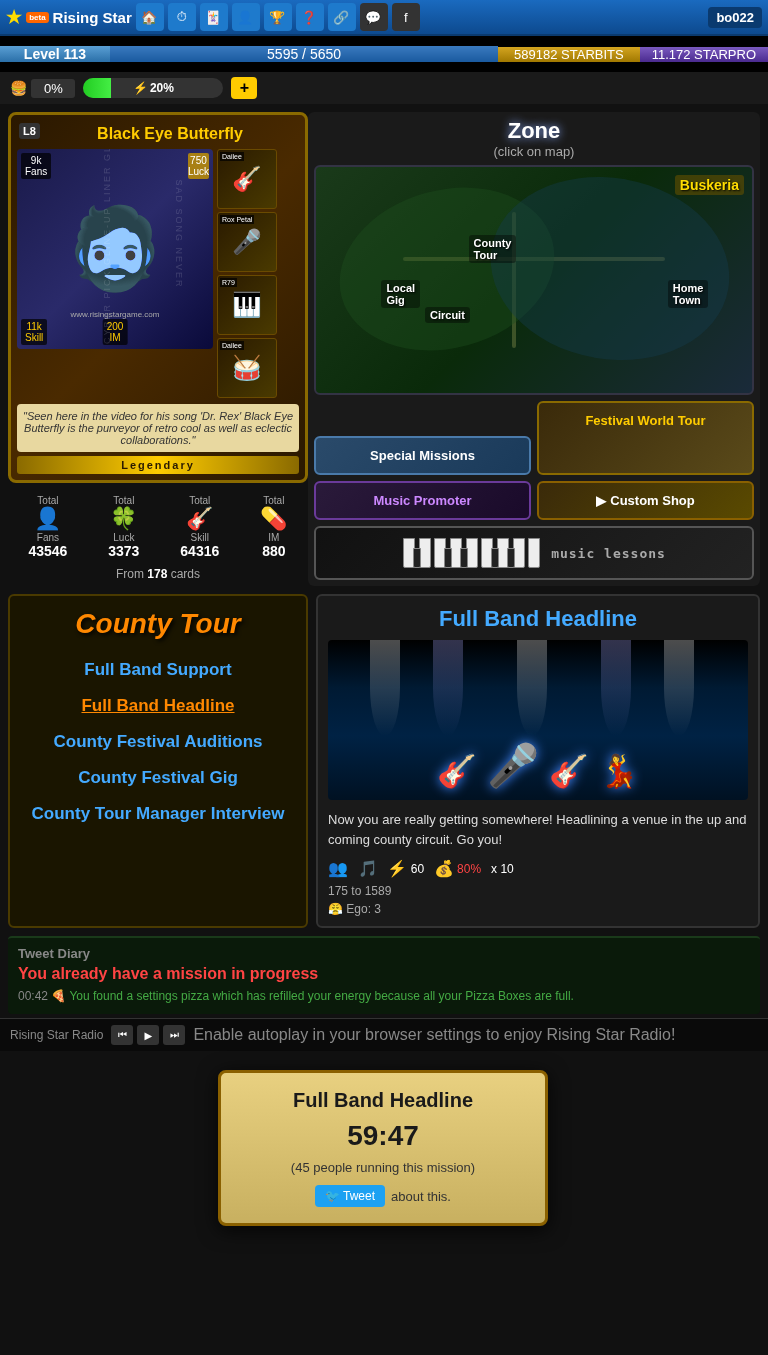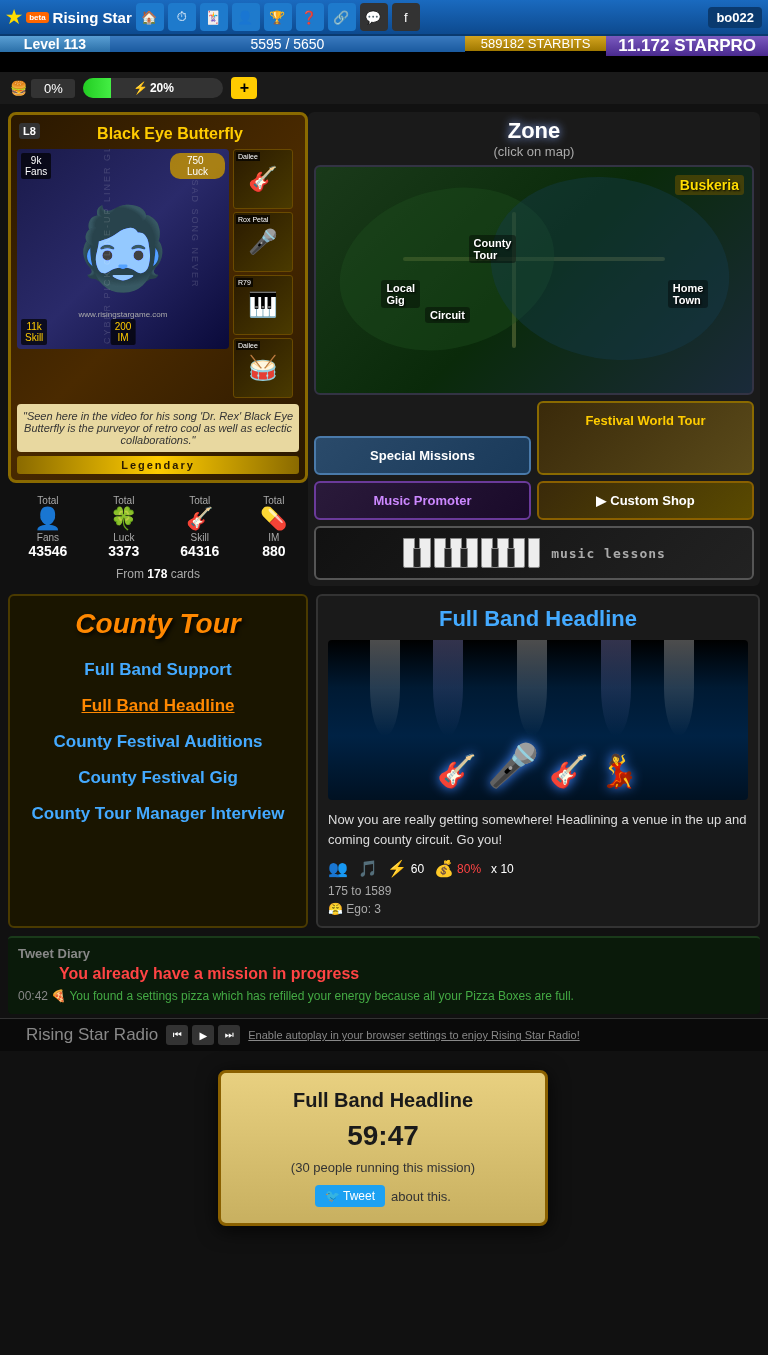--- a/index.html
+++ b/index.html
@@ -62,21 +62,21 @@
       font-weight: bold;
       background: #0a3a6f;
       padding: 3px 8px;
       border-radius: 4px;
     }
 
     
     .level-bar {
       height: 36px;
       display: flex;
-      align-items: flex-start;
+      align-items: center;
       background: #000;
     }
     .level-section {
       display: flex;
       align-items: center;
       justify-content: center;
       padding: 0 12px;
     }
     .level-section.lvl {
       background: linear-gradient(180deg, #5a9fd4 0%, #2a6fa8 100%);
@@ -93,23 +93,22 @@
     }
     .level-section.starbits {
       background: linear-gradient(180deg, #d4a520 0%, #a07800 100%);
       color: #fff;
       font-size: 13px;
       padding: 0 16px;
     }
     .level-section.starpro {
       background: linear-gradient(180deg, #7a5abf 0%, #4a2a8f 100%);
       color: #fff;
-      font-size: 17px;
+      font-size: 13px;
       padding: 0 12px;
-      font-weight: bold;
     }
 
     
     .stats-bar {
       height: 32px;
       display: flex;
       align-items: center;
       gap: 8px;
       background: #1a1a1a;
       padding: 0 10px;
@@ -202,21 +201,21 @@
       color: #ffcc00;
       font-size: 16px;
       font-weight: bold;
       padding: 4px 0 6px 24px;
     }
     .card-inner {
       display: flex;
       gap: 4px;
     }
     .card-main-img {
-      width: 212px;
+      width: 196px;
       height: 200px;
       background: linear-gradient(135deg, #1a1a4a 0%, #2a2a6a 50%, #0a0a3a 100%);
       border-radius: 4px;
       position: relative;
       overflow: hidden;
       flex-shrink: 0;
     }
     .card-stat-tl {
       position: absolute;
       top: 4px;
@@ -228,22 +227,23 @@
       border-radius: 2px;
       text-align: center;
     }
     .card-stat-tr {
       position: absolute;
       top: 4px;
       right: 4px;
       background: rgba(200,150,0,0.8);
       color: #fff;
       font-size: 10px;
-      padding: 2px 17px;
-      border-radius: 10px;
+      padding: 2px 0;
+      border-radius: 2px;
+      text-align: center;
     }
     .card-stat-bl {
       position: absolute;
       bottom: 4px;
       left: 4px;
       background: rgba(0,0,0,0.7);
       color: #ffcc00;
       font-size: 10px;
       padding: 2px 4px;
       border-radius: 2px;
@@ -670,52 +670,51 @@
       color: #888;
       font-size: 13px;
       font-weight: bold;
       margin-bottom: 4px;
     }
     .diary-mission-warning {
       color: #ff4444;
       font-size: 16px;
       font-weight: bold;
       margin-bottom: 4px;
-      margin-left: 41px;
     }
     .diary-entry {
       color: #44aa44;
       font-size: 12px;
       line-height: 1.6;
     }
     .diary-entry .time { color: #888; }
 
     
     .bottom-bar {
       background: #0a0a0a;
       border-top: 1px solid #333;
       padding: 6px 10px;
       display: flex;
       align-items: center;
       gap: 8px;
       margin-top: 4px;
     }
-    .radio-label { color: #888; font-size: 17px; margin-left: 16px; }
+    .radio-label { color: #888; font-size: 12px; }
     .radio-controls { display: flex; gap: 4px; }
     .radio-btn {
       background: #333;
       color: #fff;
       border: none;
       border-radius: 3px;
       width: 22px; height: 20px;
       font-size: 10px;
       cursor: pointer;
       display: flex; align-items: center; justify-content: center;
     }
-    .radio-text { color: #888; font-size: 11px; text-decoration: underline; }
+    .radio-text { color: #888; font-size: 16px; }
   </style>
 </head>
 <body>
 
 <div class="top-nav">
   <div class="top-nav-logo">
     <span class="logo-star">★</span>
     <span class="beta-badge">beta</span>
     <span>Rising Star</span>
   </div>
@@ -962,21 +961,21 @@
     <div class="fbd-ego">
       <span>😤</span>
       <span>Ego: 3</span>
     </div>
   </div>
 </div>
 
 <div class="popup-overlay">
   <div class="popup-title">Full Band Headline</div>
   <div class="popup-timer">59:47</div>
-  <div class="popup-runners">(30 people running this mission)</div>
+  <div class="popup-runners">(45 people running this mission)</div>
   <div class="popup-tweet-row">
     <button class="tweet-btn">
       <span>🐦</span>
       <span>Tweet</span>
     </button>
     <span class="popup-about">about this.</span>
   </div>
 </div>
 
 <div class="diary-section">

